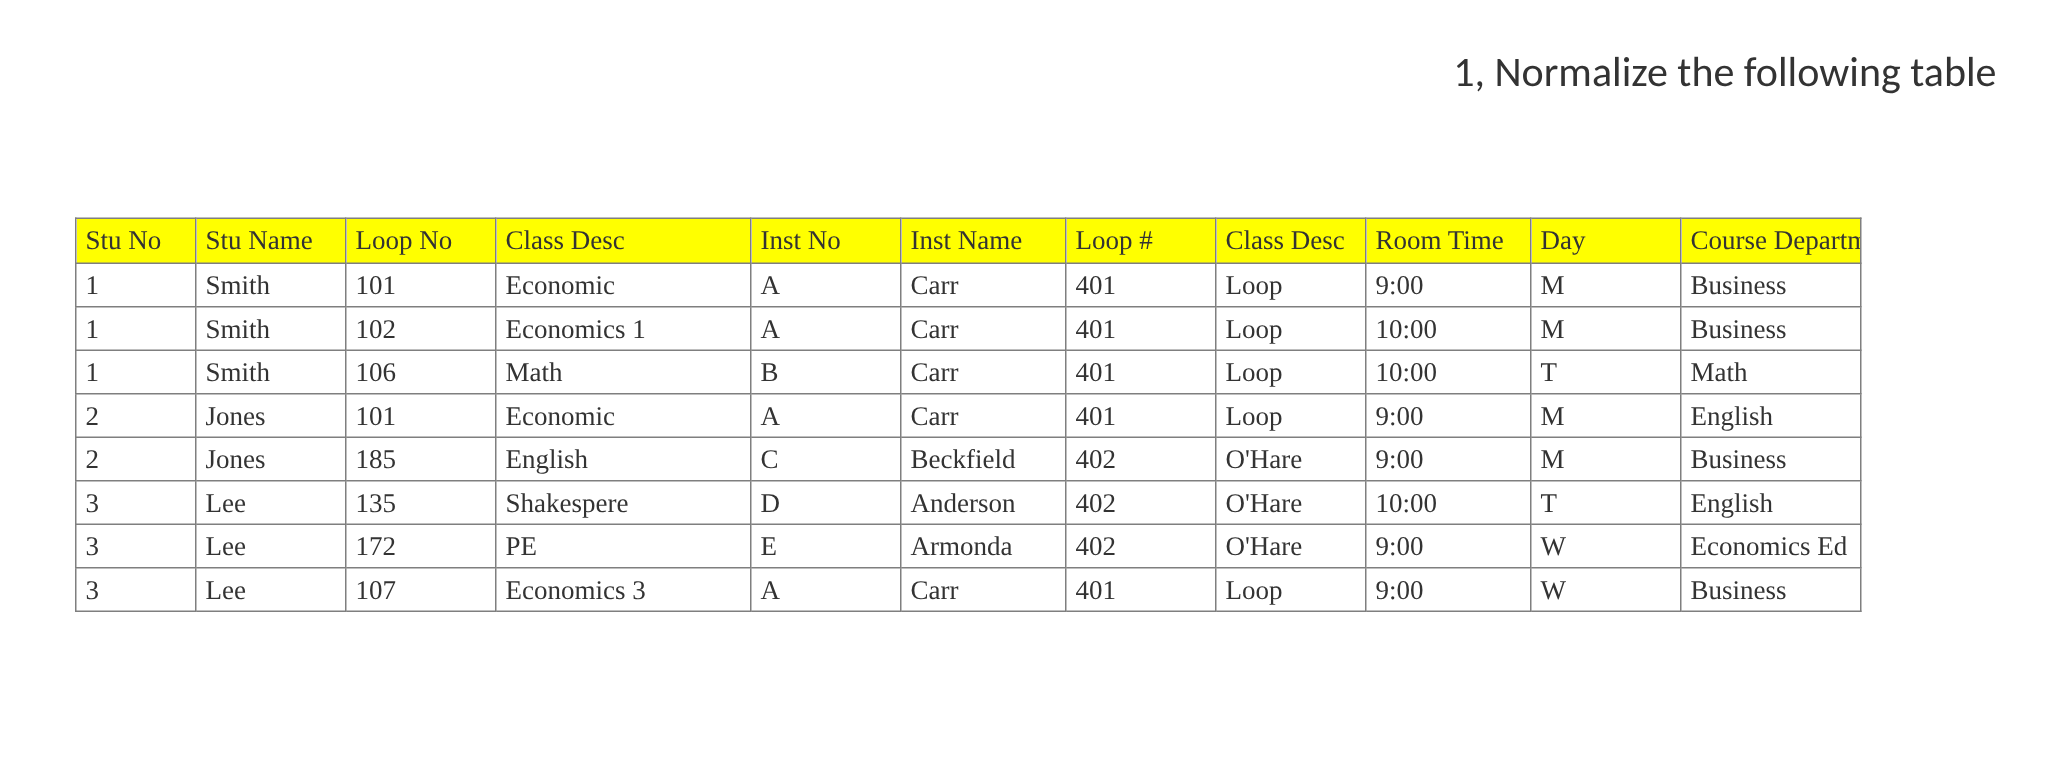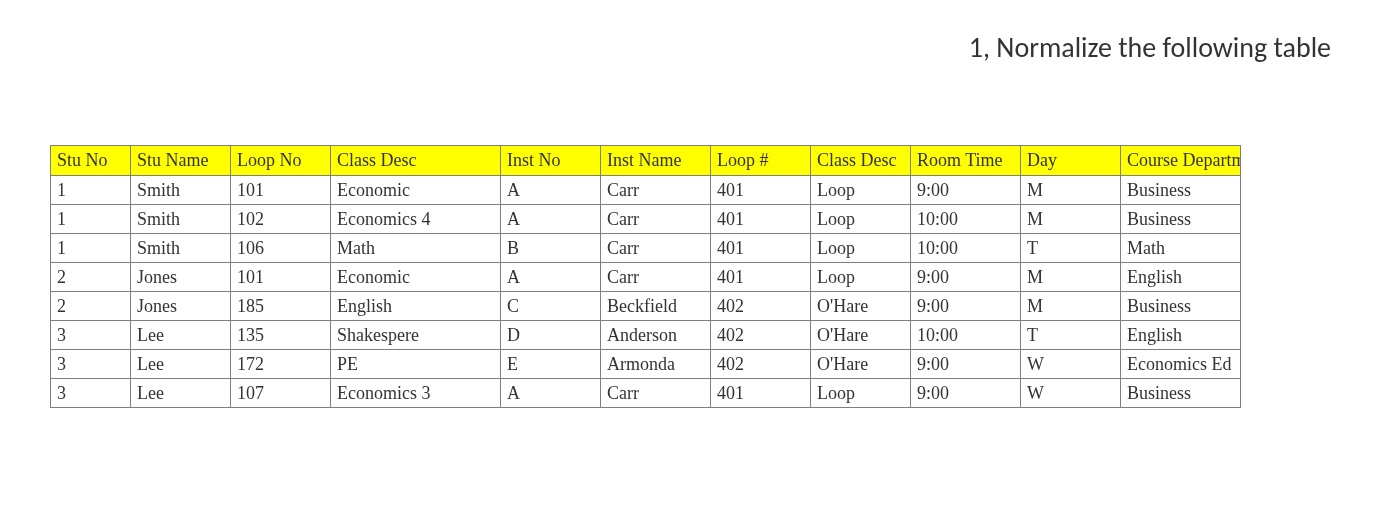--- a/index.html
+++ b/index.html
@@ -97,21 +97,21 @@
         <td>401</td>
         <td>Loop</td>
         <td>9:00</td>
         <td>M</td>
         <td>Business</td>
       </tr>
       <tr>
         <td>1</td>
         <td>Smith</td>
         <td>102</td>
-        <td>Economics 4</td>
+        <td>Economics 1</td>
         <td>A</td>
         <td>Carr</td>
         <td>401</td>
         <td>Loop</td>
         <td>10:00</td>
         <td>M</td>
         <td>Business</td>
       </tr>
       <tr>
         <td>1</td>

